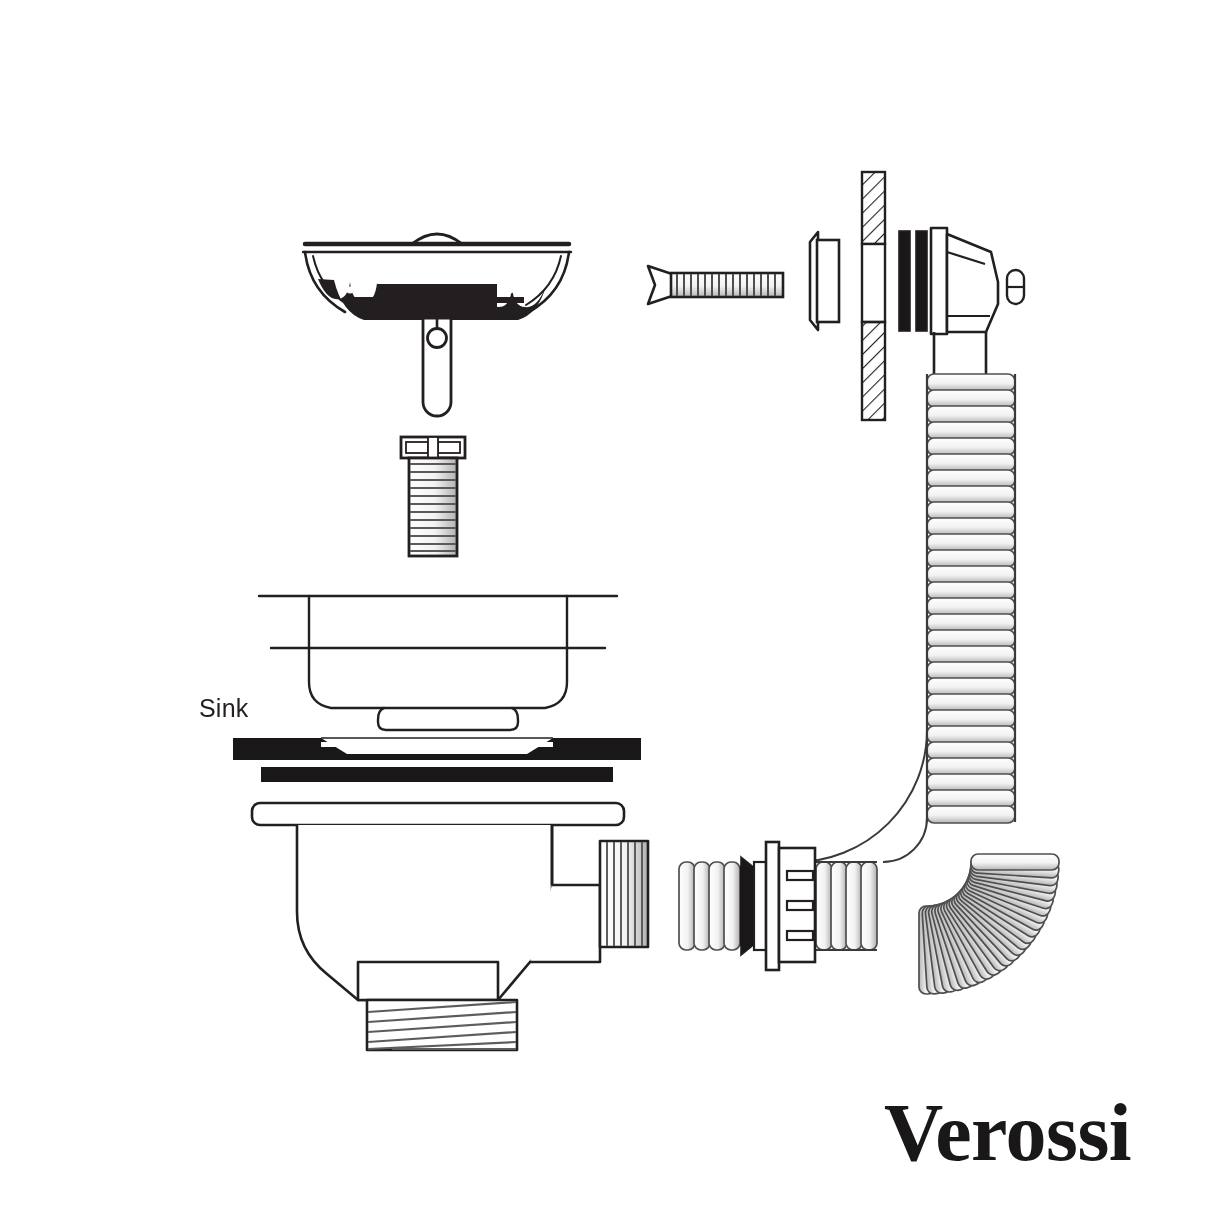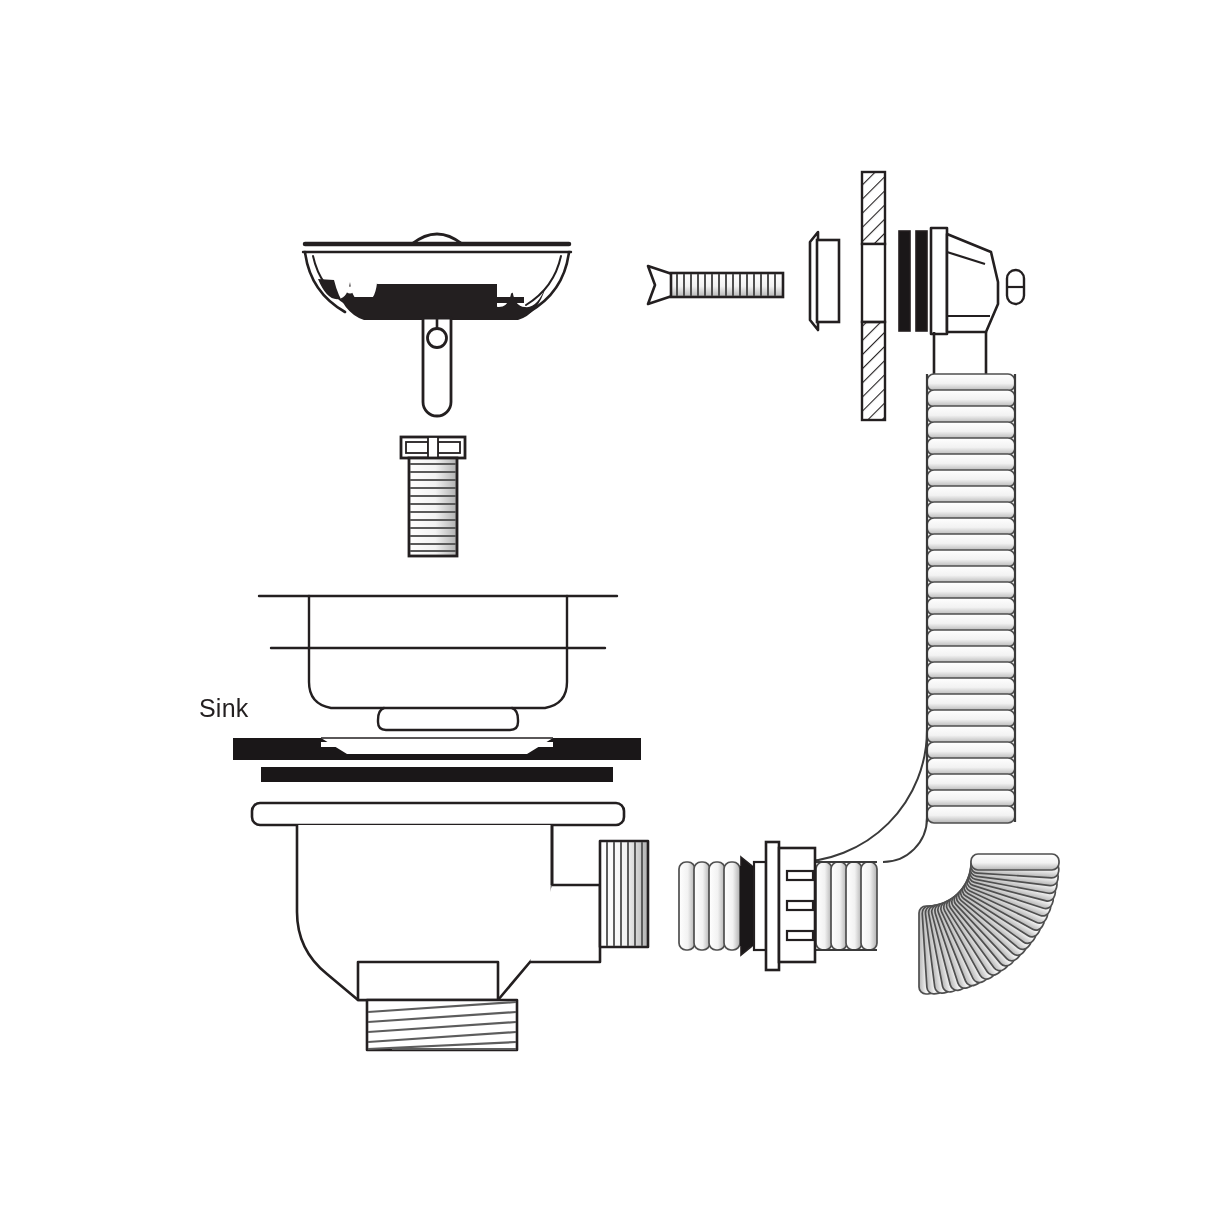--- a/index.html
+++ b/index.html
@@ -335,14 +335,15 @@
         <line x1="368" y1="1042" x2="516" y2="1032"></line>
         <line x1="368" y1="1049" x2="516" y2="1042"></line>
         <line x1="392" y1="1049" x2="516" y2="1049"></line>
       </g>
     </g>
 
   </svg>
 
   <div class="sink-label">Sink</div>
 
+  <div class="brand-logo">Verossi</div>
 
 </div>
 
 </body></html>

